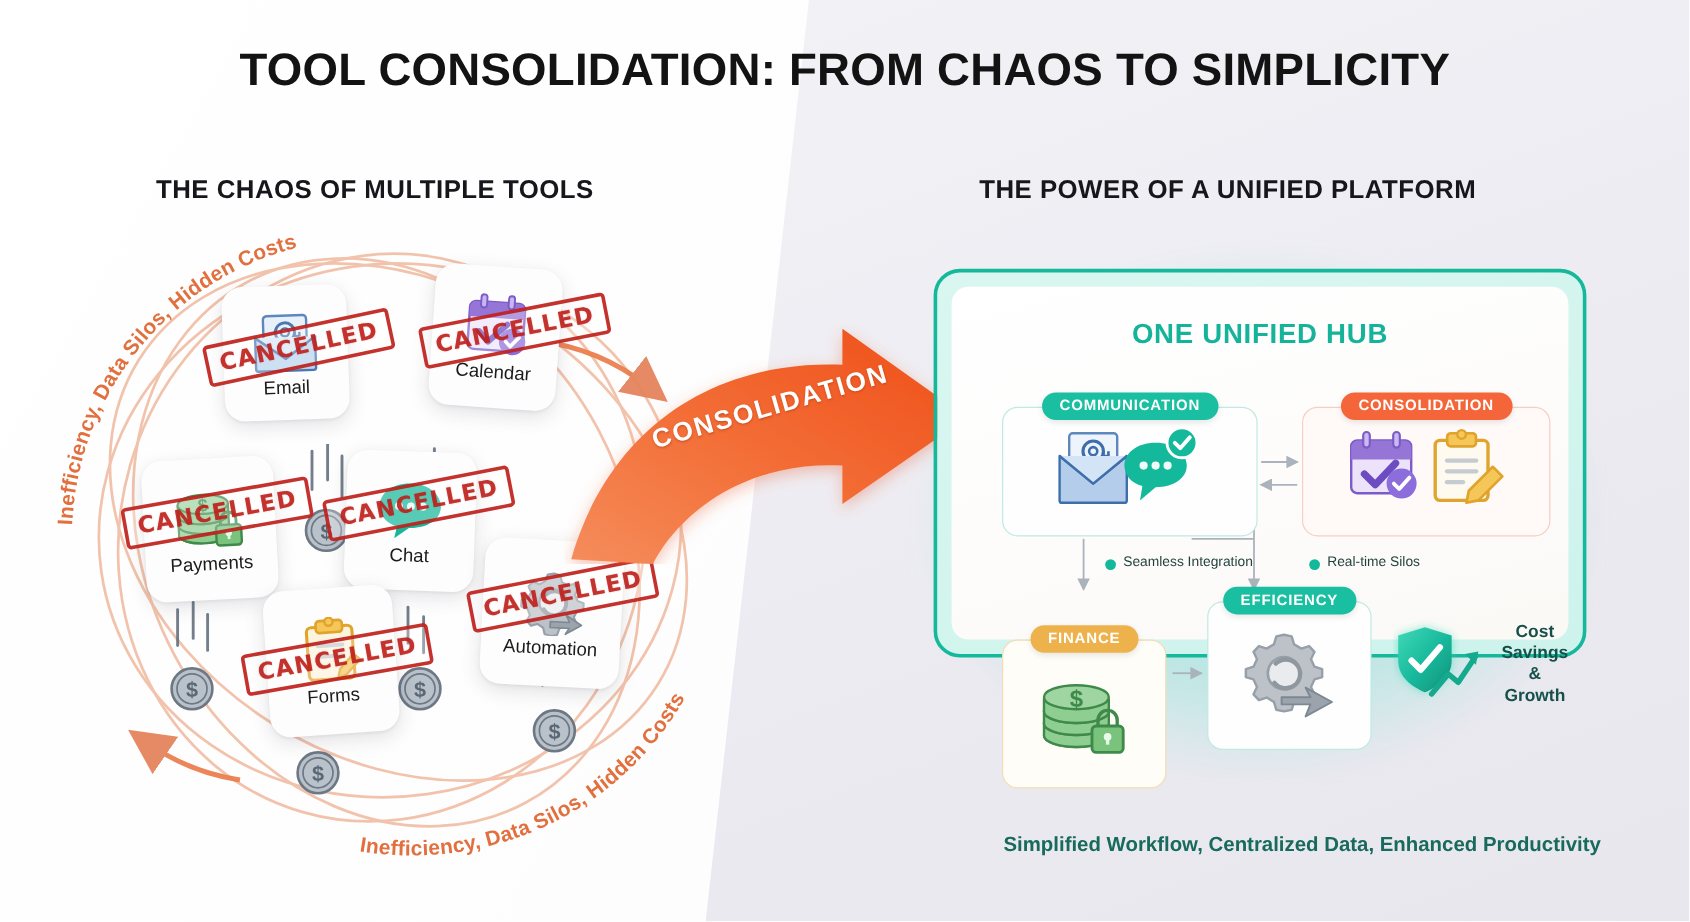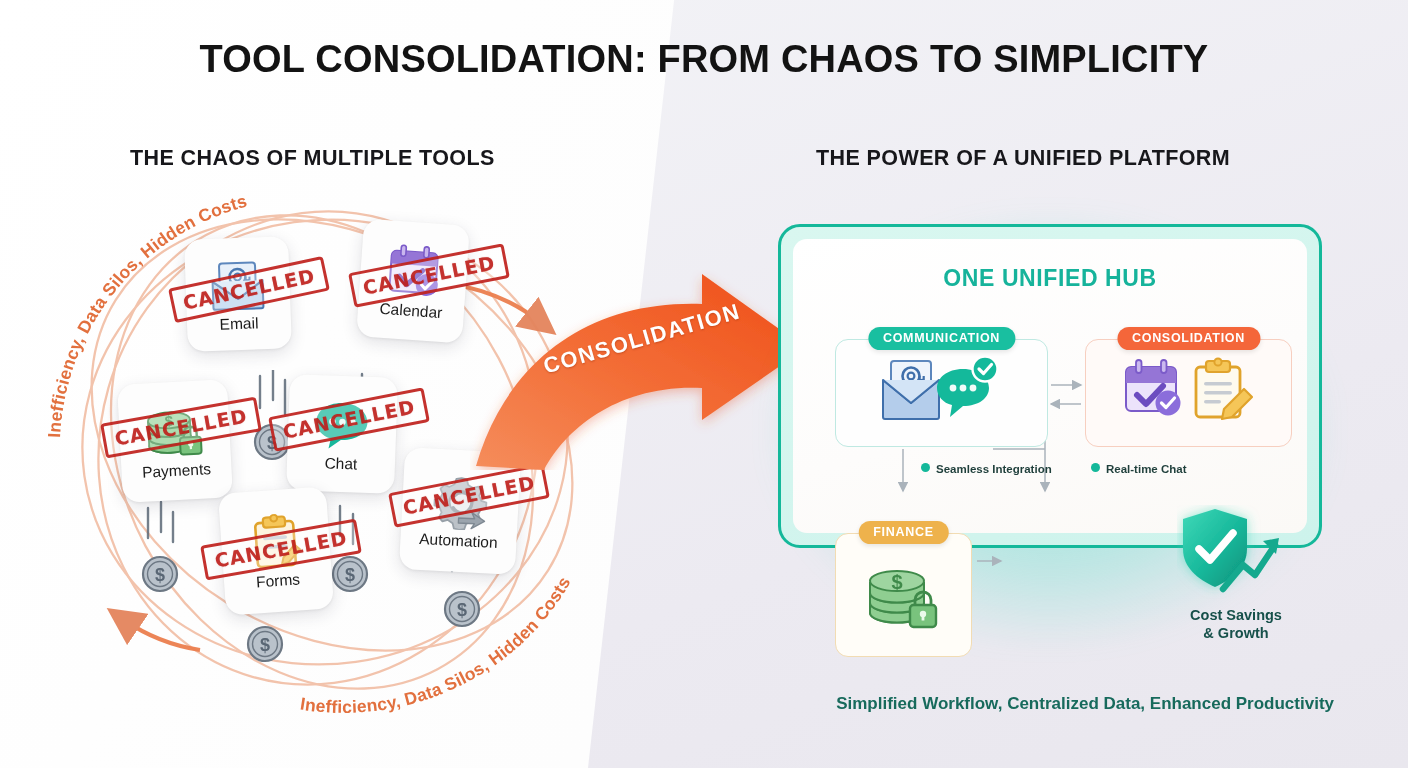--- a/index.html
+++ b/index.html
@@ -143,31 +143,31 @@
     gap: 6px;
   }
 
   #q-comm  { left: 42px;  top: 100px; width: 213px; height: 108px; border: 1.4px solid #bfe9e2; }
   #q-org   { left: 292px; top: 100px; width: 207px; height: 108px; border: 1.4px solid #f7cfc0; background:#fffaf8; }
   #q-fin   { left: 42px;  top: 262px; width: 137px; height: 124px; border: 1.4px solid #f2dcb3; background:#fffdf8;margin-top:32px; }
   #q-eff   { left: 213px; top: 262px; width: 137px; height: 124px; border: 1.4px solid #bfe9e2; }
 
   .mid-note {
     position: absolute;
-    display: flex; align-items: flex-start; gap: 6px;
-    font-size: 11.5px; font-weight: 700; color: #1f3f3b;
+    display: flex; align-items: flex-end; gap: 6px;
+    font-size: 11.5px; font-weight: 400; color: #1f3f3b;
     white-space: nowrap;
   }
   .dot { width: 9px; height: 9px; border-radius: 50%; background: #14b89a; display:inline-block; }
   #note-seam { left: 128px; top: 224px; }
   #note-real { left: 298px; top: 224px; }
 
   #cost-block {
     position: absolute; left: 368px; top: 266px; width: 150px;
-    display: flex; flex-direction: column; align-items: center; gap: 4px;
+    display: flex; align-items: center; gap: 4px;
   }
   #cost-label {
     text-align: center; font-size: 14.5px; font-weight: 600;
     color: #16504a; line-height: 1.22;
   }
 
   #tagline {
     position: absolute; left: 766px; top: 694px; width: 568px;
     text-align: right;
     font-size: 17px; font-weight: 600; color: #176a5c;
@@ -479,28 +479,39 @@
           <ellipse cx="36" cy="26" rx="27" ry="10" fill="#9ed5a0" stroke="#3f8a4a" stroke-width="2"></ellipse>
           <text x="36" y="34" text-anchor="middle" font-size="20" font-weight="700" fill="#3f8a4a" font-family="Liberation Sans, sans-serif">$</text>
           <rect x="49" y="50" width="26" height="22" rx="3.5" fill="#79c37d" stroke="#3f8a4a" stroke-width="2.4"></rect>
           <path d="M54 50 v-5 a8 8 0 0 1 16 0 v5" fill="none" stroke="#3f8a4a" stroke-width="2.8"></path>
           <circle cx="62" cy="59" r="3.2" fill="#eafaea"></circle>
           <rect x="60.6" y="59" width="2.8" height="6.5" fill="#eafaea"></rect>
         </svg>
       </div>
     </div>
 
+    <div class="quad" id="q-eff">
+      <div class="quad-pill" style="background:#19bfa0">EFFICIENCY</div>
+      <div class="quad-body">
+        <svg width="86" height="80" viewBox="0 0 86 80">
+          <path d="M38 6 l6.4 1.3 2.0 6.6 6.0 3.6 6.5-2.1 4.5 4.8 -2.9 6.1 2.9 6.3 6.4 2.0 0 6.6 -6.4 2.0 -2.9 6.3 2.9 6.1 -4.5 4.8 -6.5-2.1 -6.0 3.6 -2.0 6.6 -6.4 1.3 -6.4-1.3 -2.0-6.6 -6.0-3.6 -6.5 2.1 -4.5-4.8 2.9-6.1 -2.9-6.3 -6.4-2.0 0-6.6 6.4-2.0 2.9-6.3 -2.9-6.1 4.5-4.8 6.5 2.1 6.0-3.6 2.0-6.6 Z" fill="#bcc2c8" stroke="#97a0a8" stroke-width="2" stroke-linejoin="round"></path>
+          <circle cx="38" cy="38" r="13.5" fill="#e9ebee" stroke="#97a0a8" stroke-width="2.2"></circle>
+          <path d="M31 30 A12 12 0 1 1 30 46" fill="none" stroke="#8f979f" stroke-width="3.6" stroke-linecap="round"></path>
+          <path d="M36 58 L60 58 L56 50 L78 62 L56 74 L60 64 L36 64 Z" fill="#9ba4ad" stroke="#7e8892" stroke-width="1.6" stroke-linejoin="round"></path>
+        </svg>
+      </div>
+    </div>
 
     <div class="mid-note" id="note-seam">
       <span class="dot"></span>
       <span>Seamless Integration</span>
     </div>
     <div class="mid-note" id="note-real">
       <span class="dot"></span>
-      <span>Real-time Chat</span>
+      <span>Real-time Silos</span>
     </div>
 
     <div id="cost-block">
       <svg width="118" height="98" viewBox="0 0 118 98">
         <defs>
           <linearGradient id="shGrad" x1="0" y1="0" x2="1" y2="1">
             <stop offset="0%" stop-color="#3fd9b8"></stop>
             <stop offset="55%" stop-color="#16b79a"></stop>
             <stop offset="100%" stop-color="#0d8f79"></stop>
           </linearGradient>

